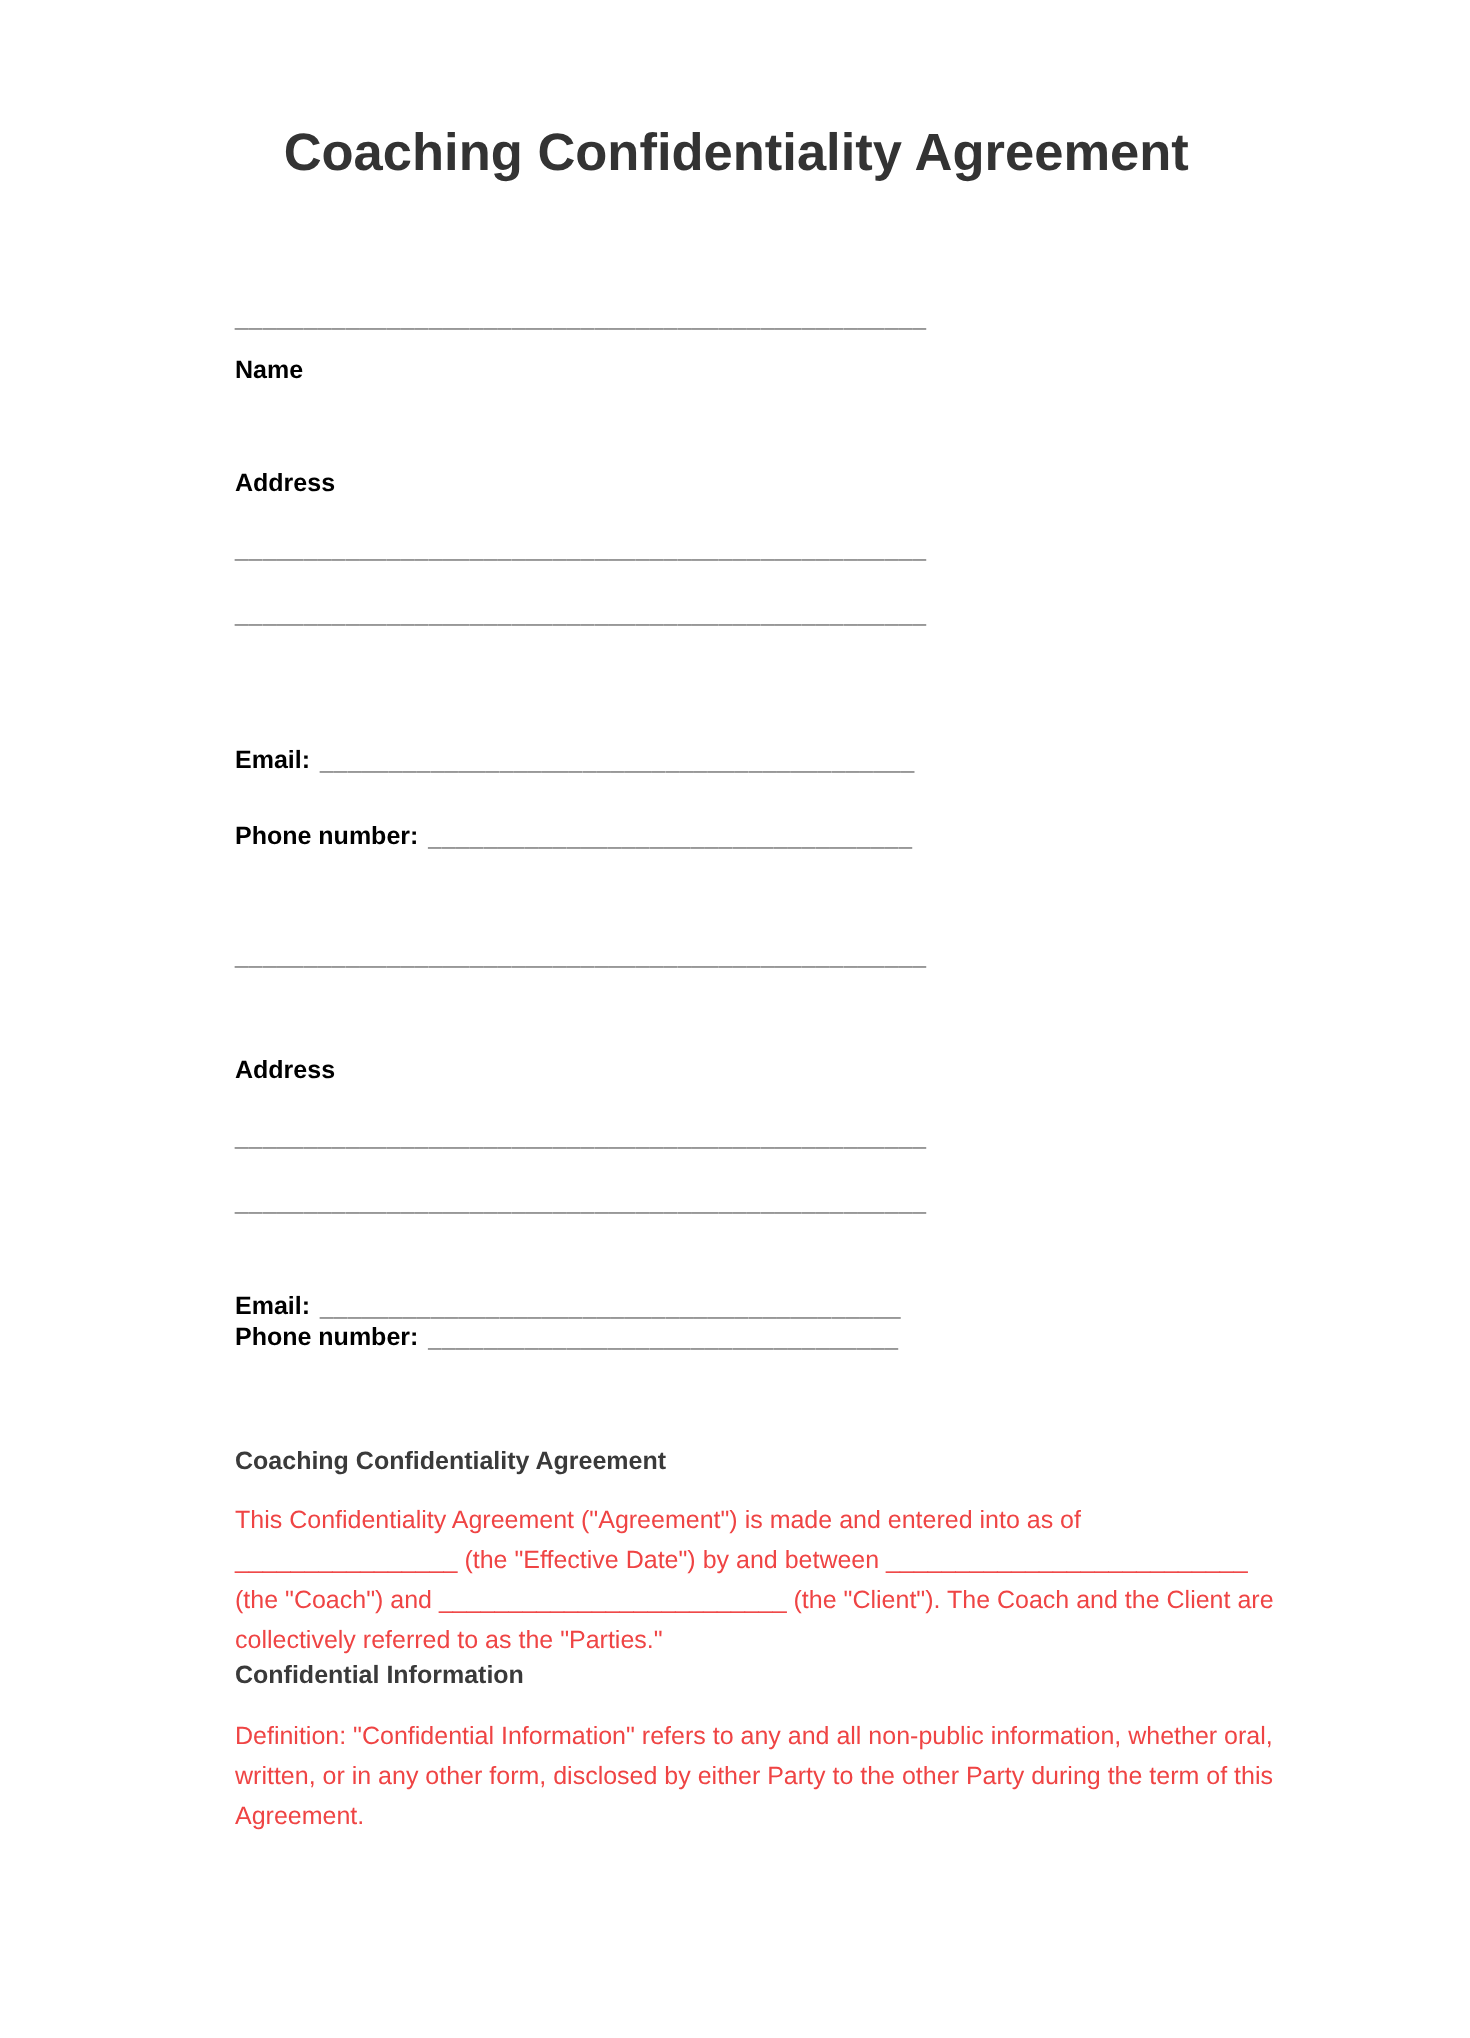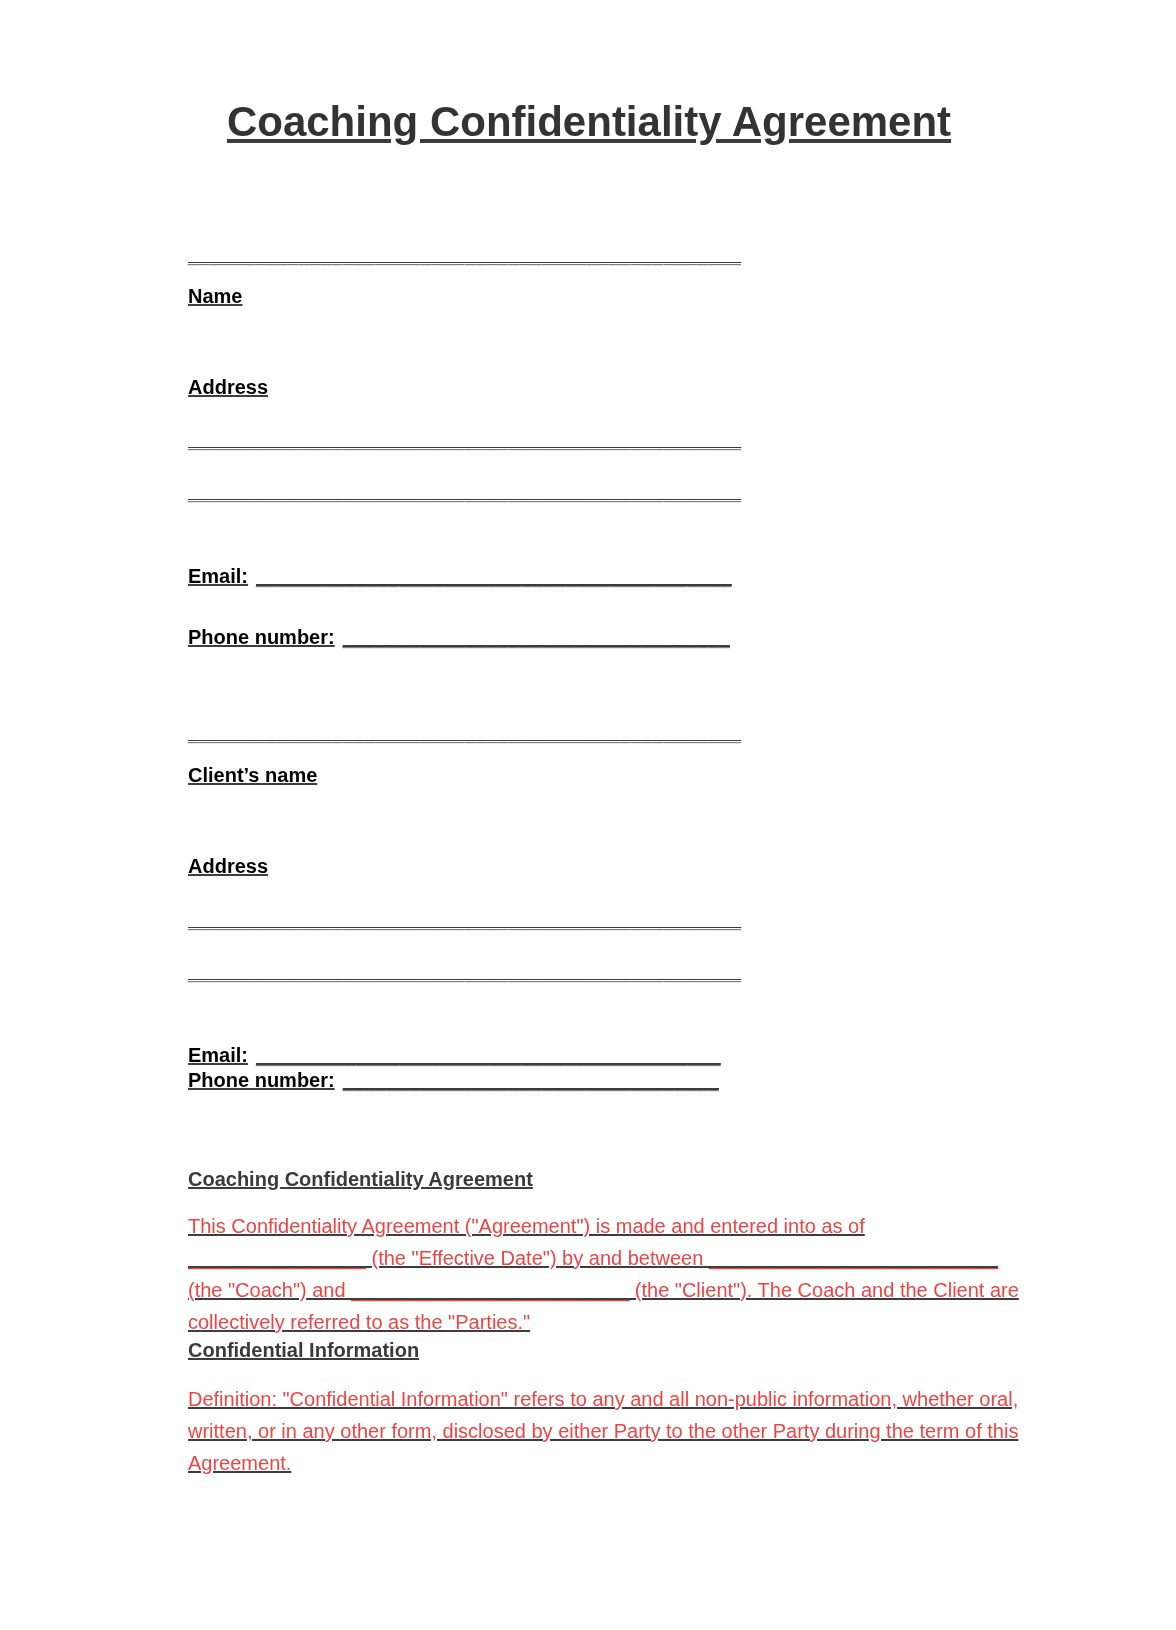--- a/index.html
+++ b/index.html
@@ -5,21 +5,20 @@
   * { box-sizing: border-box; }
   html, body { margin: 0; padding: 0; background: #ffffff; }
   body { font-family: "Liberation Sans", sans-serif; color: #3d3d3d; }
   .page {
     width: 1016px;
     height: 1630px;
     margin: 0 auto;
     padding: 98px 106px 0 108px;
     background: #ffffff;
     overflow: hidden;
-    text-decoration: underline;
   }
   .doc-title {
     margin: 0;
     font-size: 42px;
     line-height: 48px;
     font-weight: bold;
     text-align: center;
     color: #333333;
   }
   .row {
@@ -58,29 +57,28 @@
 
   <h1 class="doc-title">Coaching Confidentiality Agreement</h1>
 
   <div class="row blank" style="margin-top:97px">__________________________________________________</div>
   <div class="row label" style="margin-top:17px">Name</div>
 
   <div class="row label" style="margin-top:67px">Address</div>
   <div class="row blank" style="margin-top:29px">__________________________________________________</div>
   <div class="row blank" style="margin-top:28px">__________________________________________________</div>
 
-  <div class="row" style="margin-top:60px">
+  <div class="row" style="margin-top:92px">
     <span class="label inline-label">Email:</span><span class="blank">___________________________________________</span>
   </div>
   <div class="row" style="margin-top:36px">
     <span class="label inline-label">Phone number:</span><span class="blank">___________________________________</span>
   </div>
 
   <div class="row blank" style="margin-top:71px">__________________________________________________</div>
-  <div class="row label" style="margin-top:18px">Client’s name</div>
 
   <div class="row label" style="margin-top:67px">Address</div>
   <div class="row blank" style="margin-top:30px">__________________________________________________</div>
   <div class="row blank" style="margin-top:28px">__________________________________________________</div>
 
   <div class="row" style="margin-top:59px">
     <span class="label inline-label">Email:</span><span class="blank">__________________________________________</span>
   </div>
   <div class="row" style="">
     <span class="label inline-label">Phone number:</span><span class="blank">__________________________________</span>

